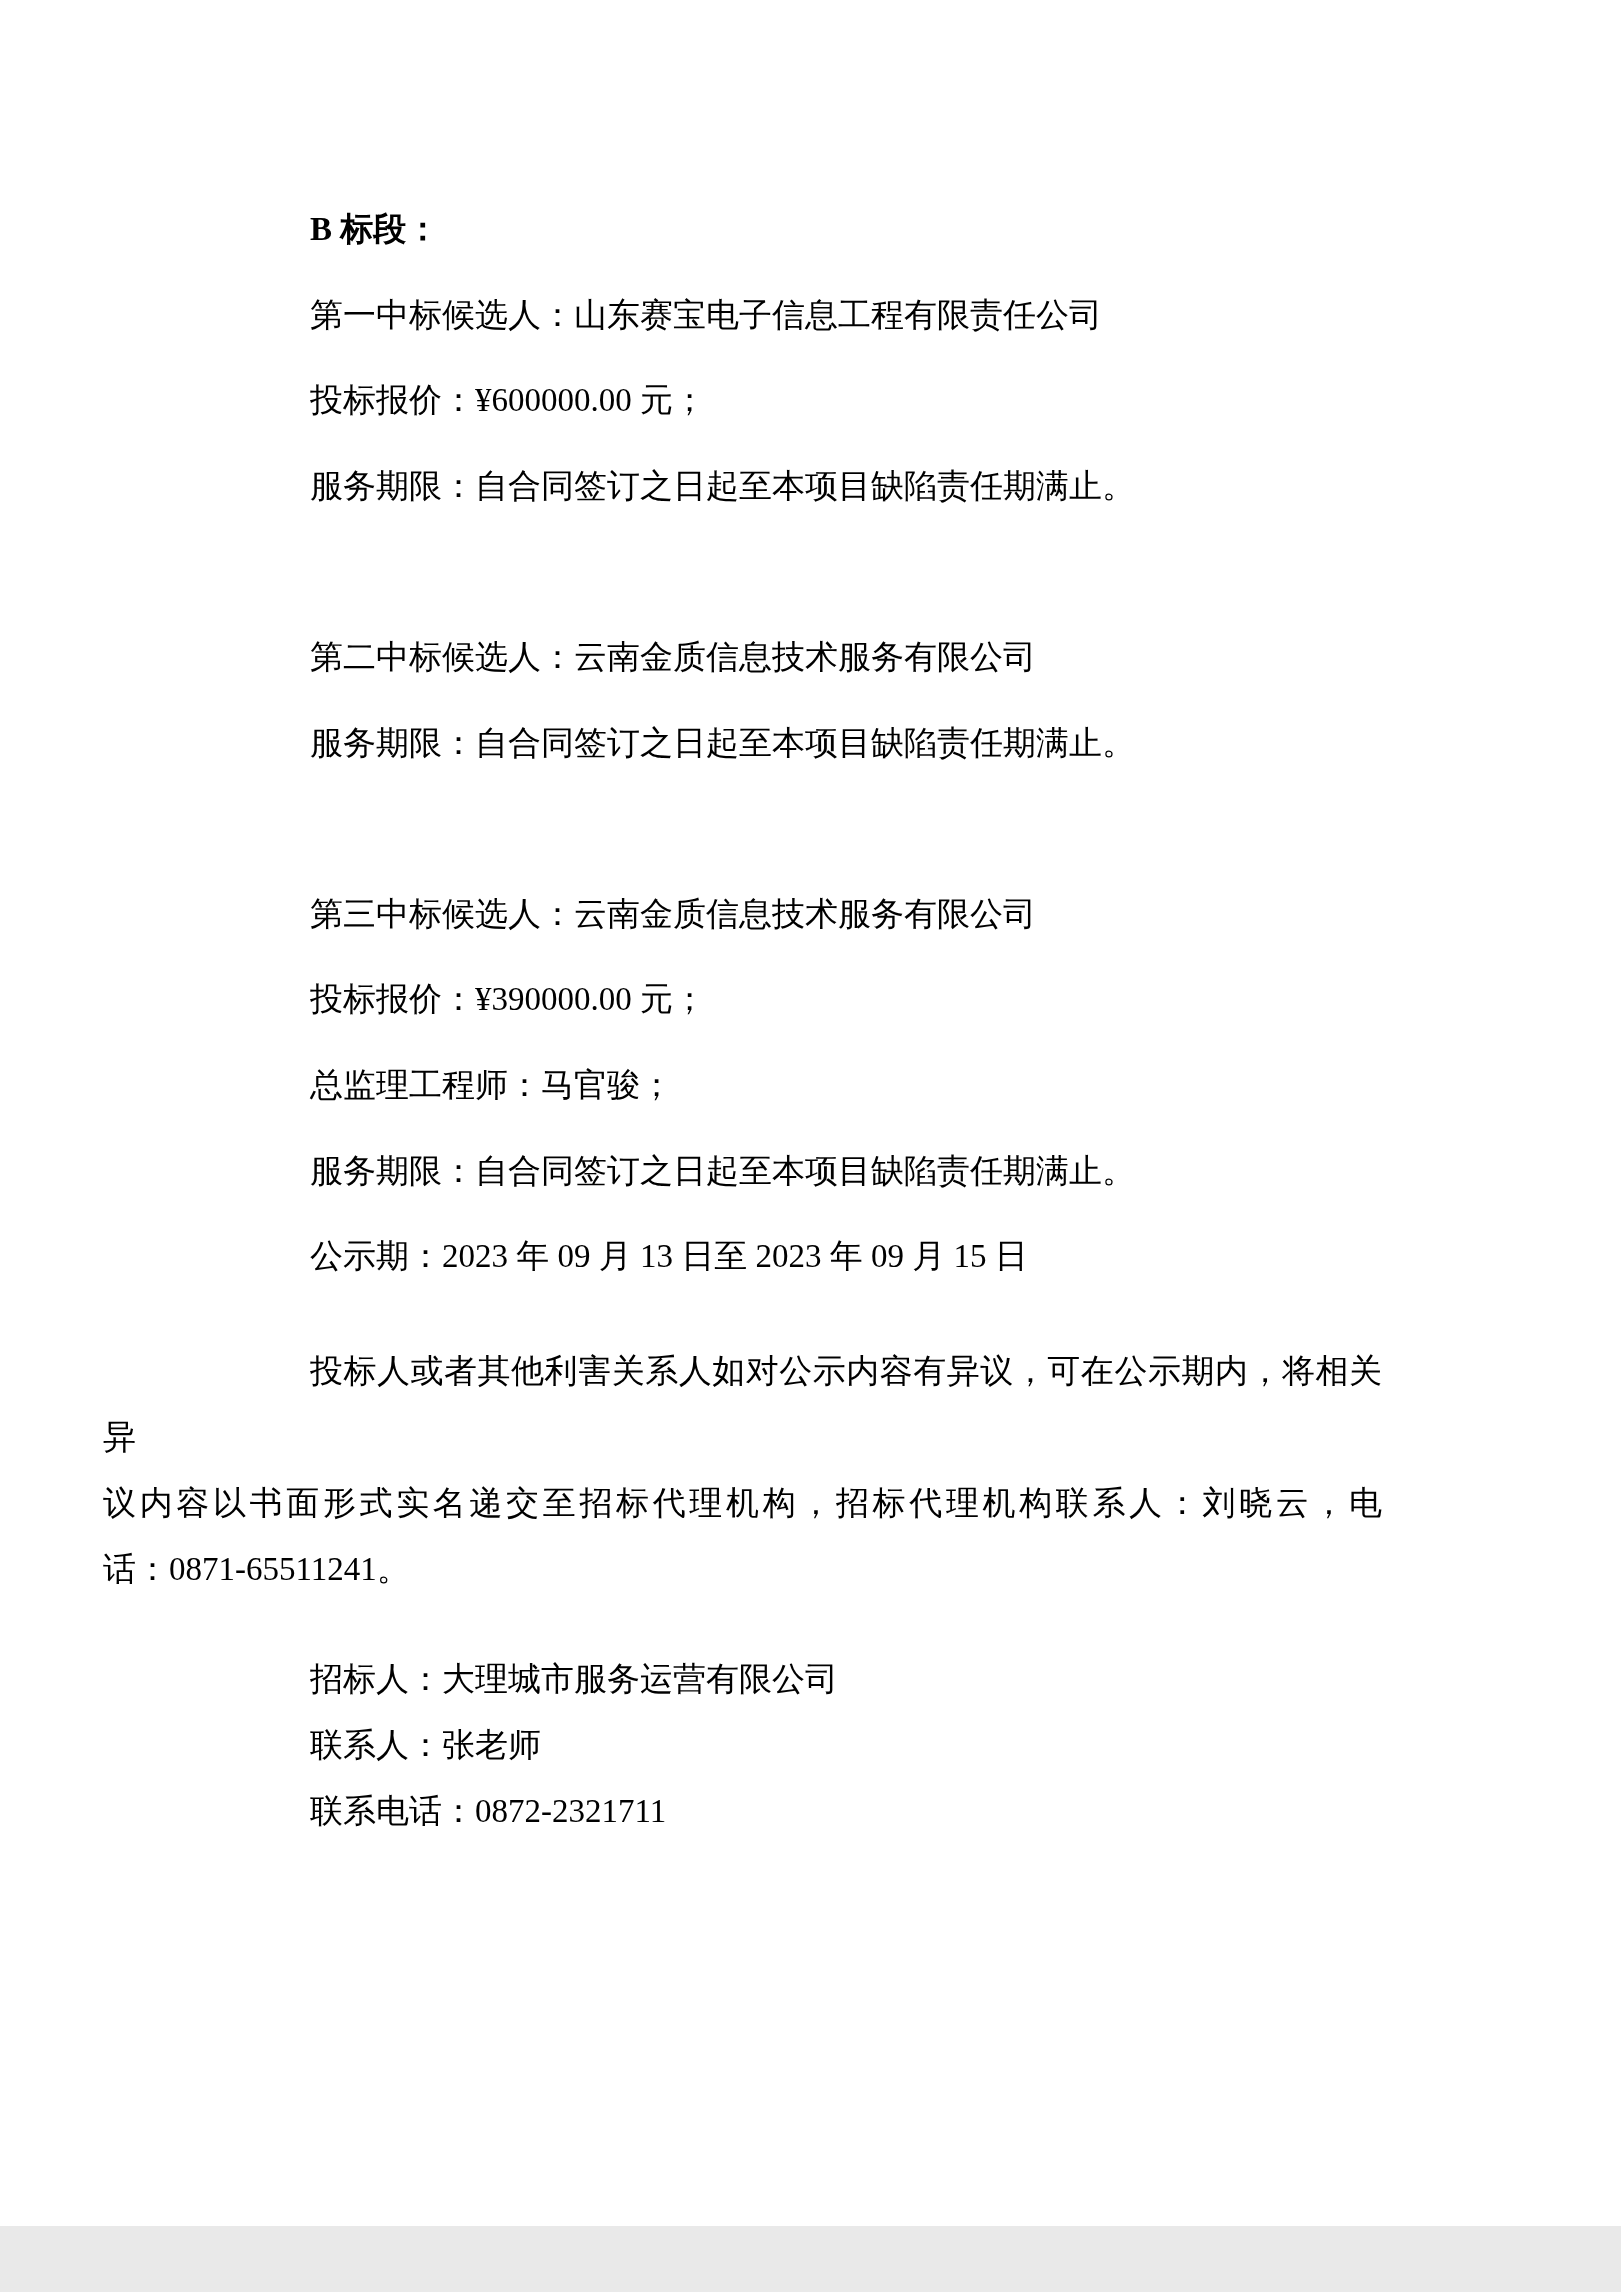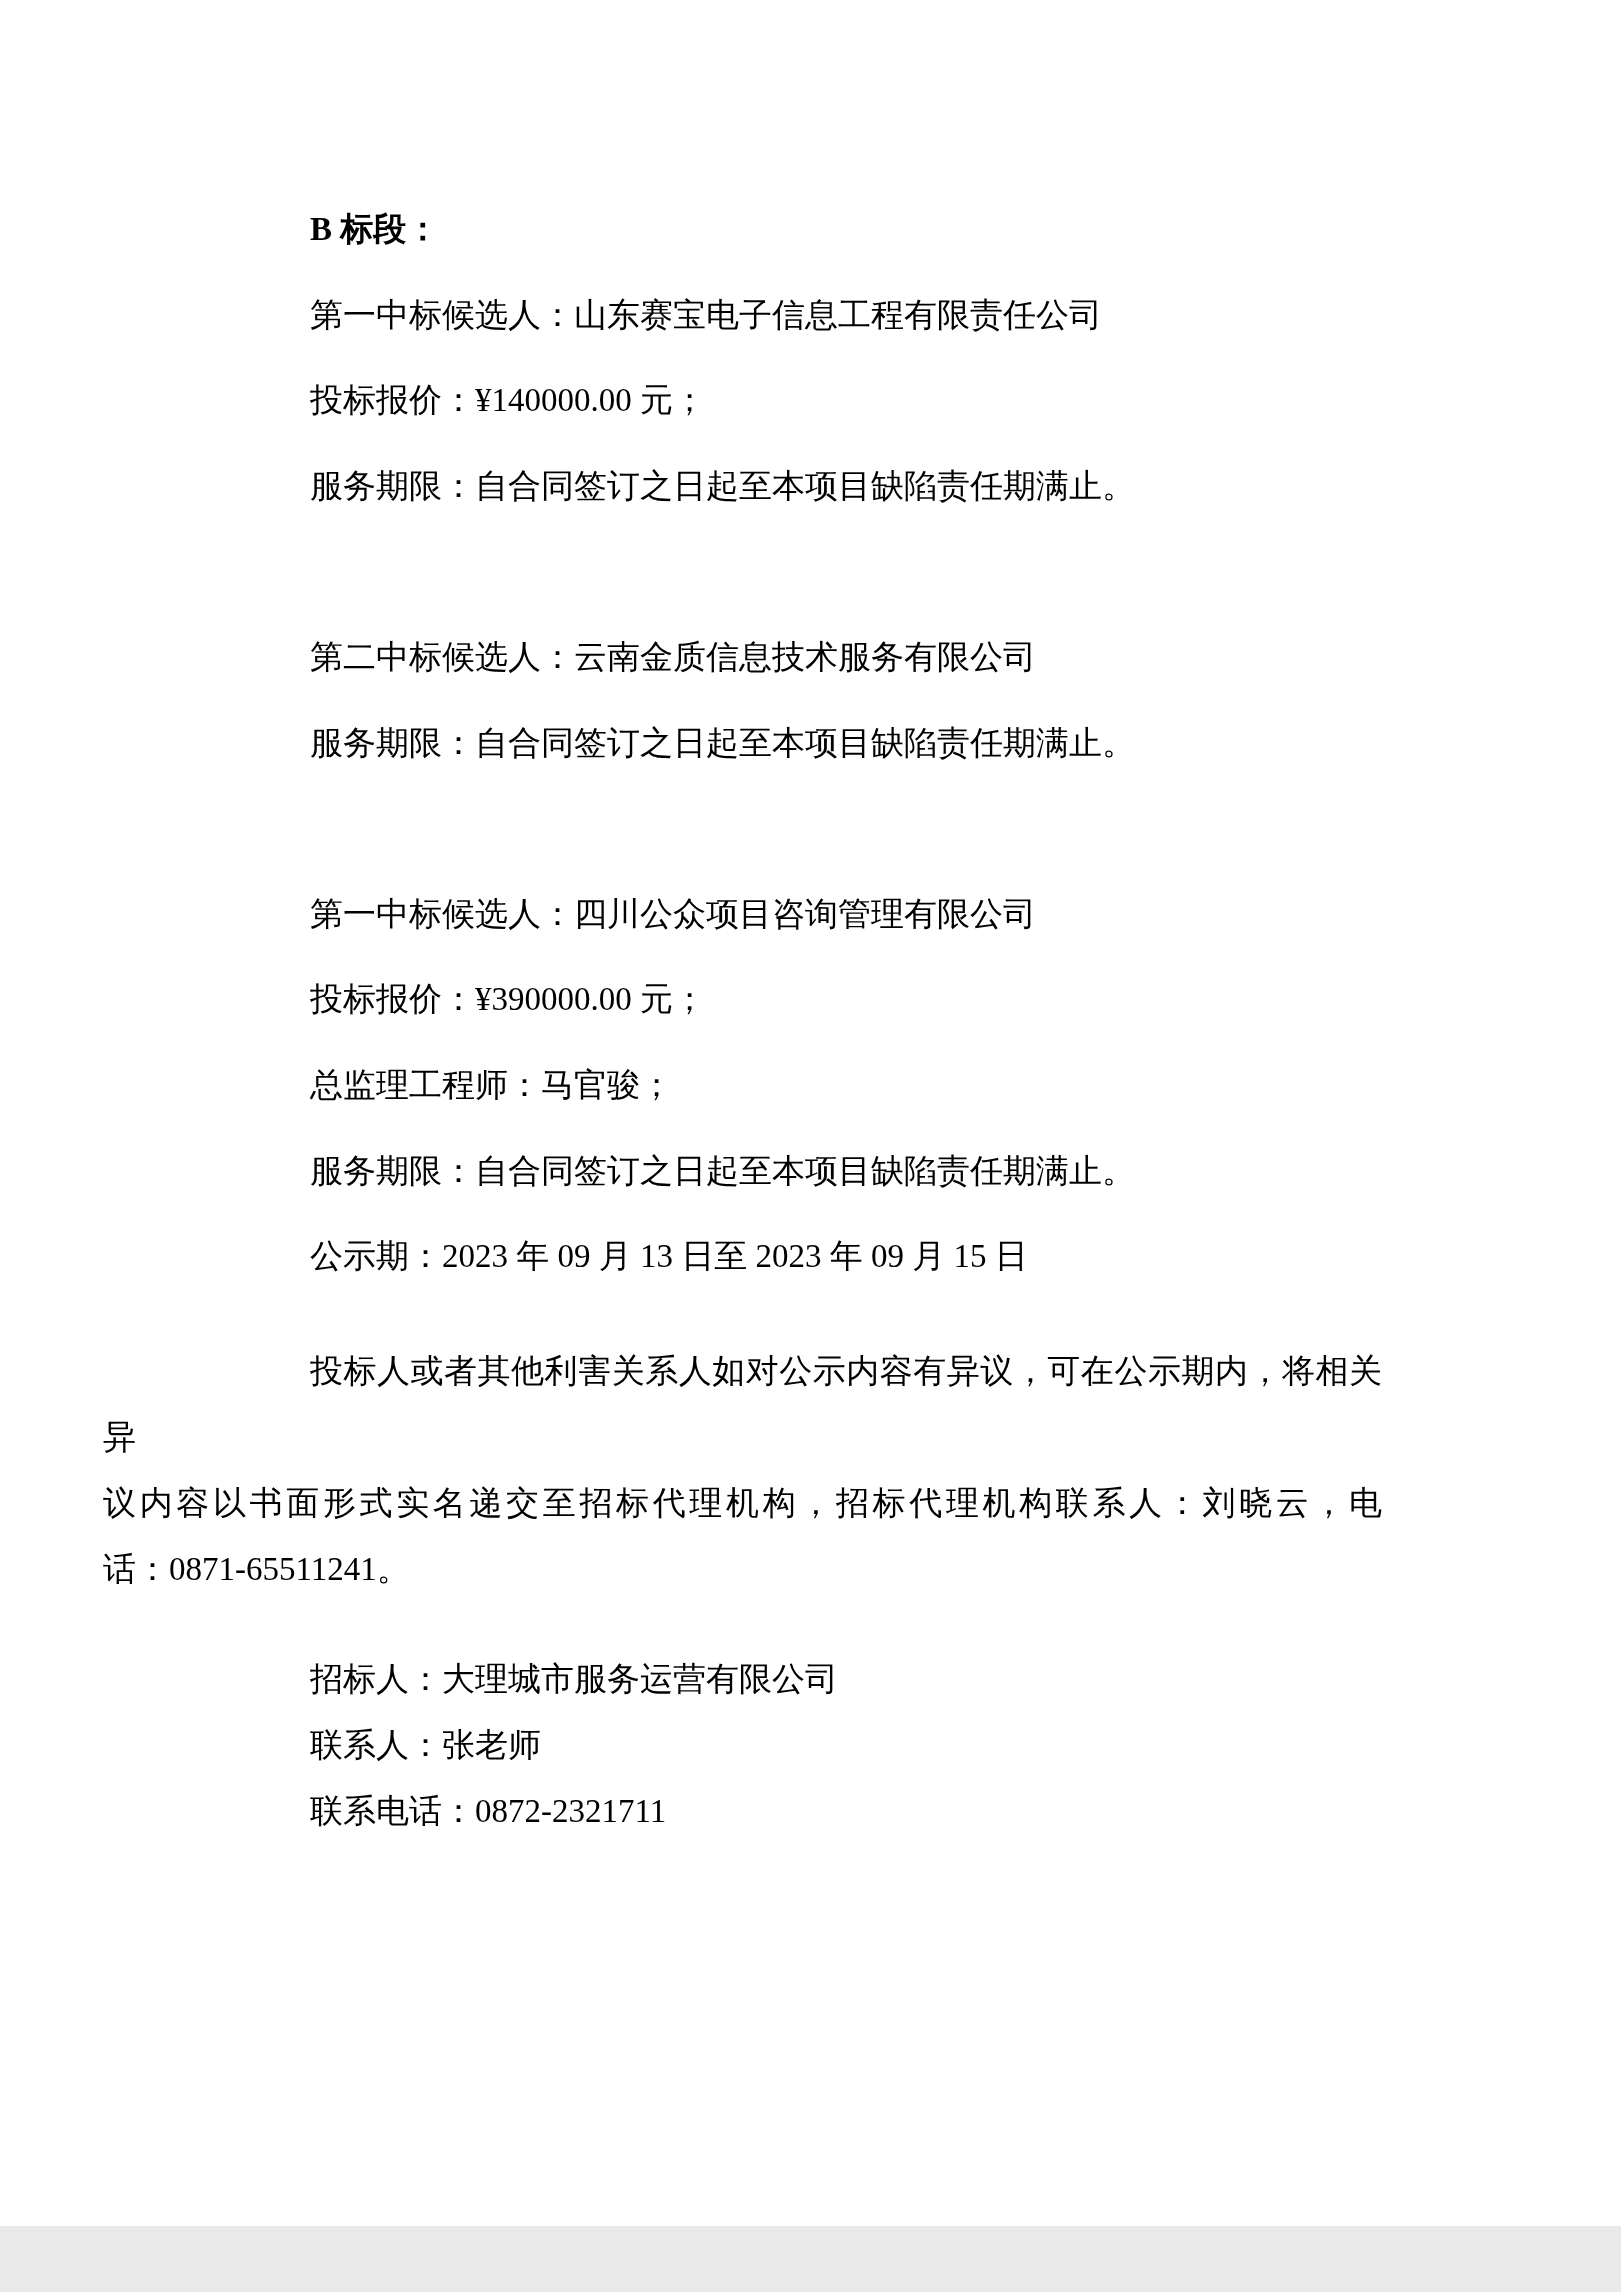--- a/index.html
+++ b/index.html
@@ -61,31 +61,31 @@
 </style>
 </head>
 <body>
 
 <div class="page">
   <div class="content">
 
     <p class="para heading">B 标段：</p>
 
     <p class="para">第一中标候选人：山东赛宝电子信息工程有限责任公司</p>
-    <p class="para">投标报价：¥140000.00 元；</p>
+    <p class="para">投标报价：¥600000.00 元；</p>
     <p class="para">服务期限：自合同签订之日起至本项目缺陷责任期满止。</p>
 
     <div class="para blank"></div>
 
     <p class="para">第二中标候选人：云南金质信息技术服务有限公司</p>
     <p class="para">服务期限：自合同签订之日起至本项目缺陷责任期满止。</p>
 
     <div class="para blank"></div>
 
-    <p class="para">第一中标候选人：四川公众项目咨询管理有限公司</p>
+    <p class="para">第三中标候选人：云南金质信息技术服务有限公司</p>
     <p class="para">投标报价：¥390000.00 元；</p>
     <p class="para">总监理工程师：马官骏；</p>
     <p class="para">服务期限：自合同签订之日起至本项目缺陷责任期满止。</p>
 
     <p class="para">公示期：2023 年 09 月 13 日至 2023 年 09 月 15 日</p>
 
     <div class="para-block">
       <div class="pline first just">投标人或者其他利害关系人如对公示内容有异议，可在公示期内，将相关异</div>
       <div class="pline just">议内容以书面形式实名递交至招标代理机构，招标代理机构联系人：刘晓云，电</div>
       <div class="pline">话：0871-65511241。</div>

